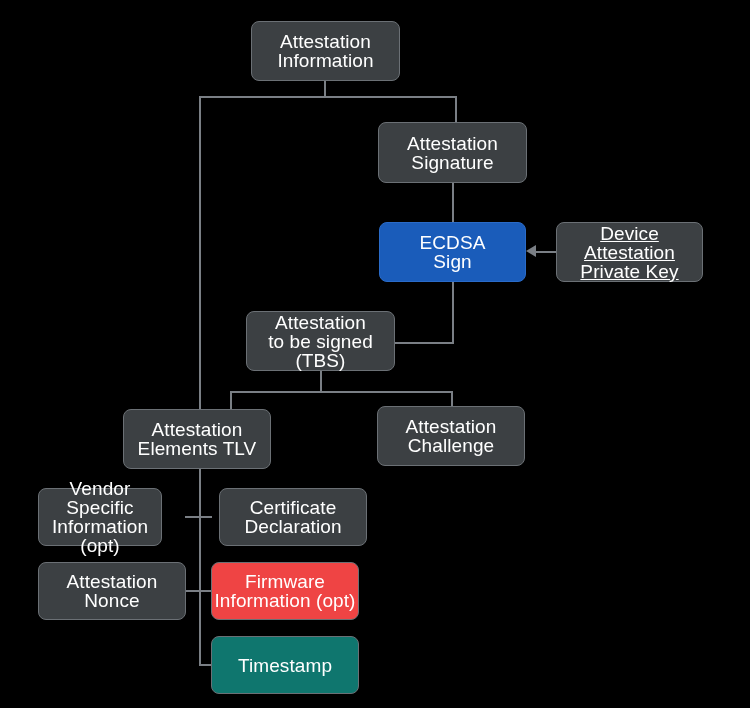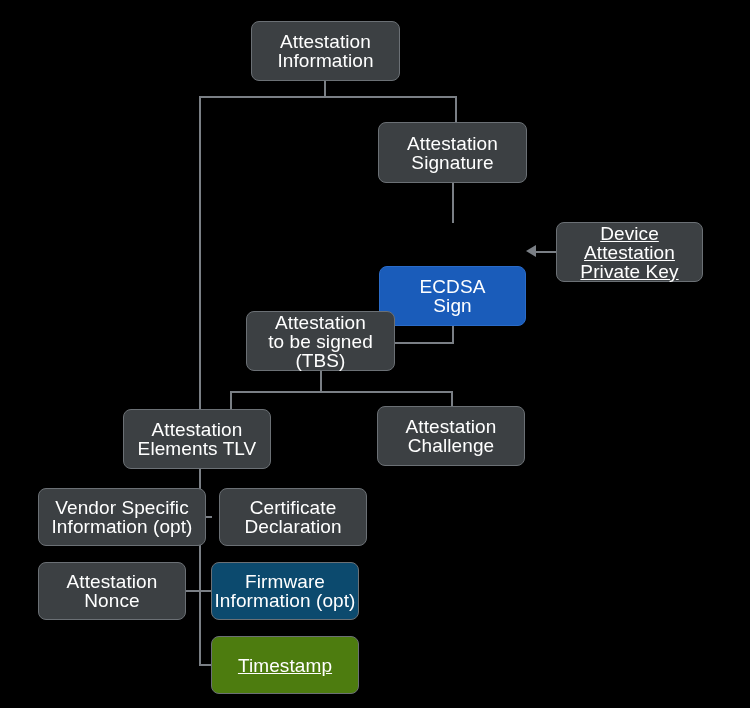--- a/index.html
+++ b/index.html
@@ -29,21 +29,20 @@
     align-items: center;
     justify-content: center;
     text-align: center;
     white-space: pre-line;
     letter-spacing: 0.1px;
     z-index: 3;
   }
   .node.accent {
     background: #1a5cba;
     border-color: #2a6bc8;
-    margin-top: 44px;
   }
   .edge {
     position: absolute;
     background: #7a7f85;
     z-index: 1;
   }
   .edge.h { height: 2px; }
   .edge.v { width: 2px; }
   .arrowhead {
     position: absolute;
@@ -89,23 +88,23 @@
 Sign</span></div>
       <div class="node" style="left: 556px; top: 222px; width: 147px; height: 60px; background: rgb(60, 64, 67); border-color: rgb(107, 112, 117); color: rgb(255, 255, 255); text-decoration: underline;"><span>Device
 Attestation
 Private Key</span></div>
       <div class="node" style="left: 246px; top: 311px; width: 149px; height: 60px; background: rgb(60, 64, 67); border-color: rgb(107, 112, 117); color: rgb(255, 255, 255);"><span>Attestation
 to be signed (TBS)</span></div>
       <div class="node" style="left: 123px; top: 409px; width: 148px; height: 60px; background: rgb(60, 64, 67); border-color: rgb(107, 112, 117); color: rgb(255, 255, 255);"><span>Attestation
 Elements TLV</span></div>
       <div class="node" style="left: 377px; top: 406px; width: 148px; height: 60px; background: rgb(60, 64, 67); border-color: rgb(107, 112, 117); color: rgb(255, 255, 255);"><span>Attestation
 Challenge</span></div>
-      <div class="node" style="left: 38px; top: 488px; width: 168px; height: 58px; background: rgb(60, 64, 67); border-color: rgb(107, 112, 117); color: rgb(255, 255, 255);"><span>Vendor Specific
+      <div class="node" style="left: 38px; top: 488px; width: 124px; height: 58px; background: rgb(60, 64, 67); border-color: rgb(107, 112, 117); color: rgb(255, 255, 255);"><span>Vendor Specific
 Information (opt)</span></div>
       <div class="node" style="left: 219px; top: 488px; width: 148px; height: 58px; background: rgb(60, 64, 67); border-color: rgb(107, 112, 117); color: rgb(255, 255, 255);"><span>Certificate
 Declaration</span></div>
       <div class="node" style="left: 38px; top: 562px; width: 148px; height: 58px; background: rgb(60, 64, 67); border-color: rgb(107, 112, 117); color: rgb(255, 255, 255);"><span>Attestation
 Nonce</span></div>
-      <div class="node" style="left: 211px; top: 562px; width: 148px; height: 58px; background: #0c4a6e; border-color: rgb(107, 112, 117); color: rgb(255, 255, 255); align-items: center;"><span>Firmware
+      <div class="node" style="left: 211px; top: 562px; width: 148px; height: 58px; background: #ef4444; border-color: rgb(107, 112, 117); color: rgb(255, 255, 255); align-items: center;"><span>Firmware
 Information (opt)</span></div>
-      <div class="node" style="left: 211px; top: 636px; width: 148px; height: 58px; background: #4d7c0f; border-color: rgb(107, 112, 117); color: rgb(255, 255, 255); text-decoration: underline;"><span>Timestamp</span></div>
+      <div class="node" style="left: 211px; top: 636px; width: 148px; height: 58px; background: #0f766e; border-color: rgb(107, 112, 117); color: rgb(255, 255, 255);"><span>Timestamp</span></div>
     </div>
 </div>
 
 </body></html>

